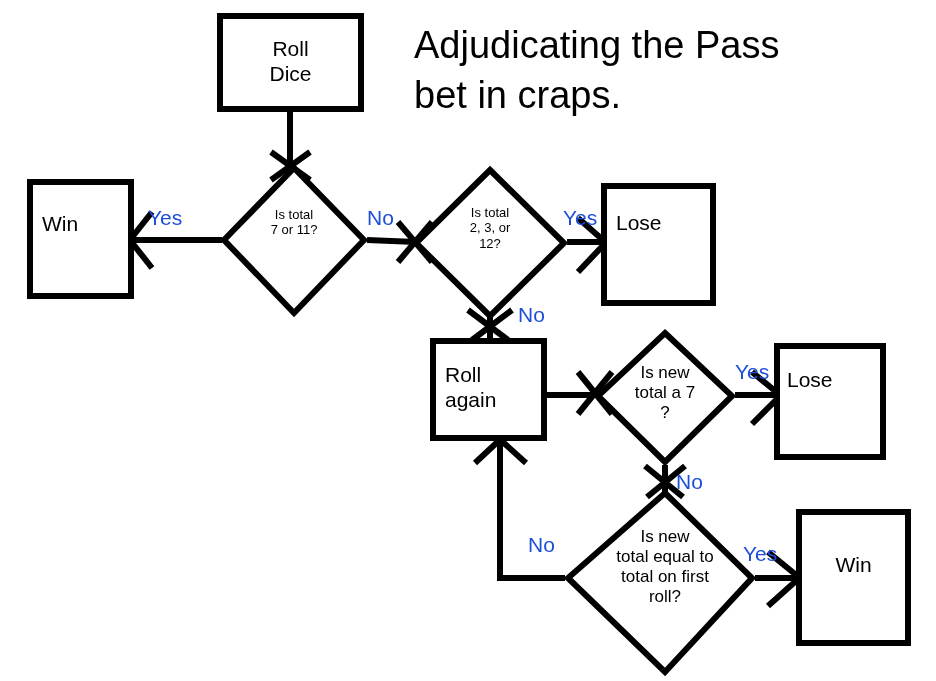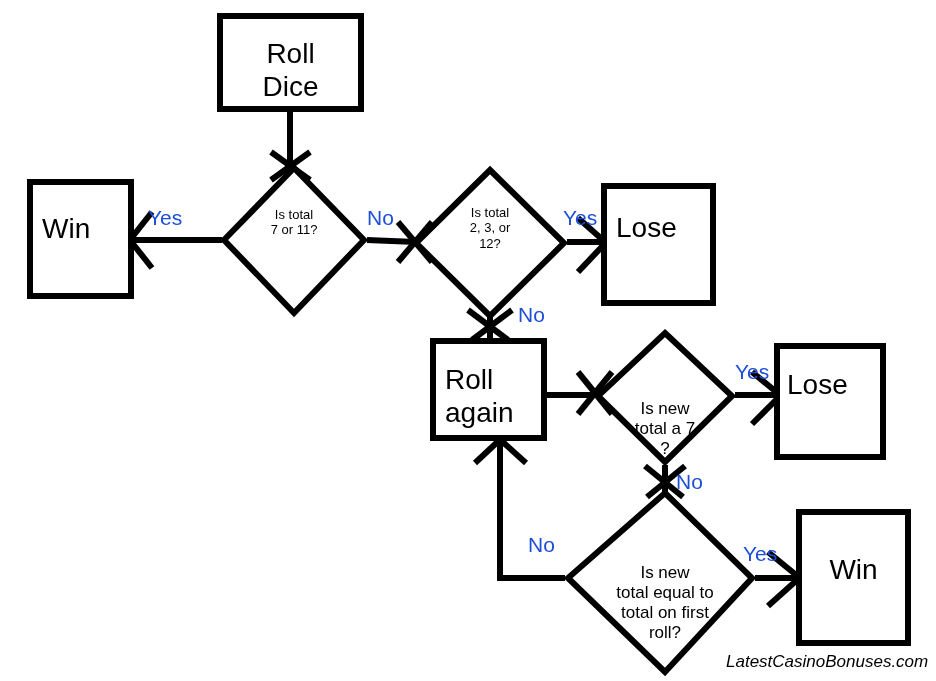--- a/index.html
+++ b/index.html
@@ -28,28 +28,27 @@
   .shape-label {
     position: absolute;
     text-align: center;
     color: #000000;
     font-family: "Liberation Sans", sans-serif;
     line-height: 1.18;
     white-space: pre-line;
     pointer-events: none;
   }
   .proc-label {
-    font-size: 28px;
+    font-size: 21px;
   }
   .dec-label {
     font-size: 13px;
   }
   .dec-label-sm {
     font-size: 17px;
-    margin-top: 36px;
   }
   .edge-label {
     position: absolute;
     color: #1d4ed8;
     font-family: "Liberation Sans", sans-serif;
     font-size: 21px;
     white-space: nowrap;
   }
   #title-text {
     position: absolute;
@@ -166,20 +165,22 @@
       <rect x="777" y="346" width="106" height="111"></rect>
       <rect x="799" y="512" width="109" height="131"></rect>
 
       <polygon points="294,168 364,240 294,313 224,240"></polygon>
       <polygon points="490,170 564,243 490,316 416,243"></polygon>
       <polygon points="665,333 732,396 665,462 598,396"></polygon>
       <polygon points="665,493 752,578 665,672 568,578"></polygon>
     </g>
   </svg>
 
+  <div id="title-text">Adjudicating the Pass
+bet in craps.</div>
 
   <div class="shape-label proc-label" style="left:220px; top:37px; width:141px;">Roll
 Dice</div>
 
   <div class="shape-label proc-label" style="left:30px; top:212px; width:101px; text-align:left; padding-left:12px; box-sizing:border-box;">Win</div>
 
   <div class="shape-label dec-label" style="left:224px; top:207px; width:140px;">Is total
 7 or 11?</div>
 
   <div class="shape-label dec-label" style="left:422px; top:205px; width:136px;">Is total
@@ -213,21 +214,20 @@
   <div class="edge-label" style="left:518px; top:303px;">No</div>
 
   <div class="edge-label" style="left:735px; top:360px;">Yes</div>
 
   <div class="edge-label" style="left:676px; top:470px;">No</div>
 
   <div class="edge-label" style="left:743px; top:542px;">Yes</div>
 
   <div class="edge-label" style="left:528px; top:533px;">No</div>
 
-  <div id="watermark">LatestCasinoBonuses.com</div>
 
   <div class="hit" style="left:220px; top:16px; width:141px; height:93px;"></div>
   <div class="hit" style="left:30px; top:182px; width:101px; height:114px;"></div>
   <div class="hit" style="left:224px; top:168px; width:140px; height:145px;"></div>
   <div class="hit" style="left:416px; top:170px; width:148px; height:146px;"></div>
   <div class="hit" style="left:604px; top:186px; width:109px; height:117px;"></div>
   <div class="hit" style="left:433px; top:341px; width:111px; height:97px;"></div>
   <div class="hit" style="left:598px; top:333px; width:134px; height:129px;"></div>
   <div class="hit" style="left:777px; top:346px; width:106px; height:111px;"></div>
   <div class="hit" style="left:568px; top:493px; width:184px; height:179px;"></div>

